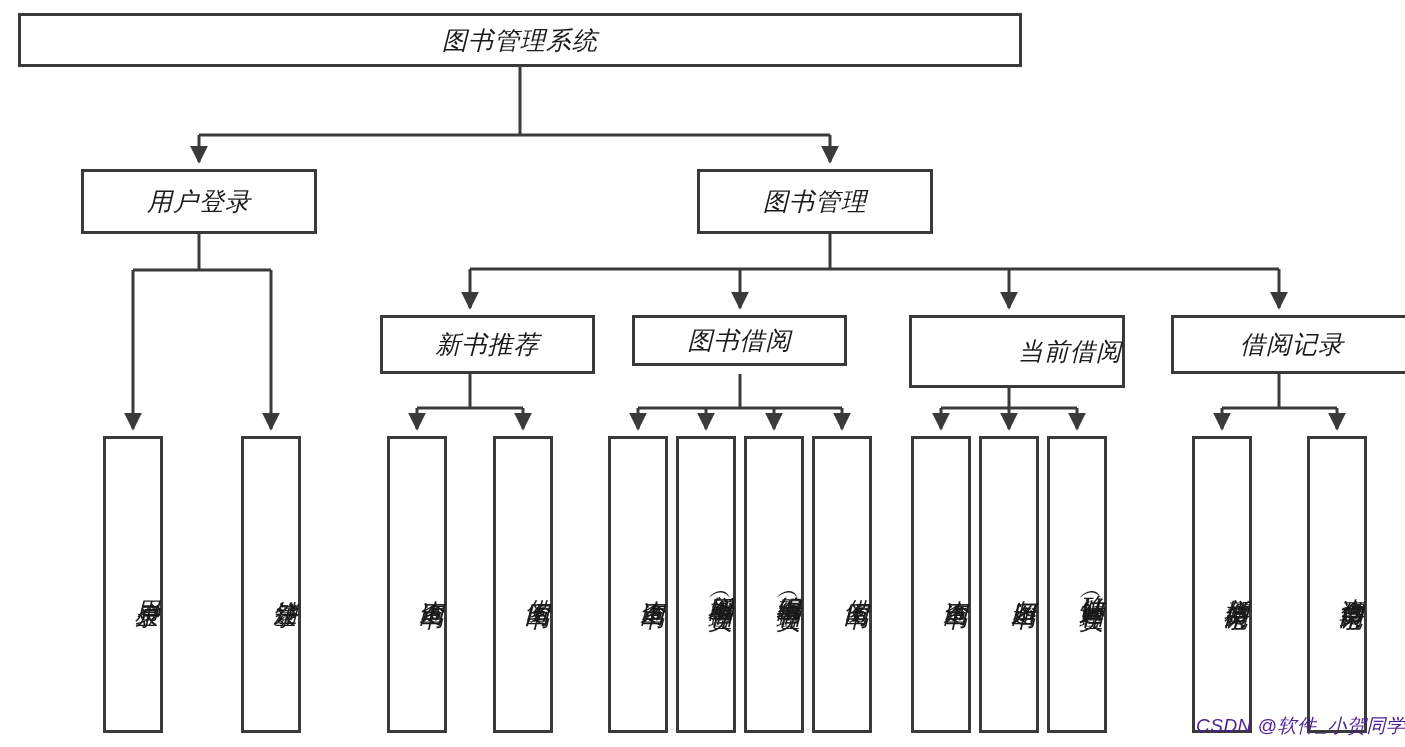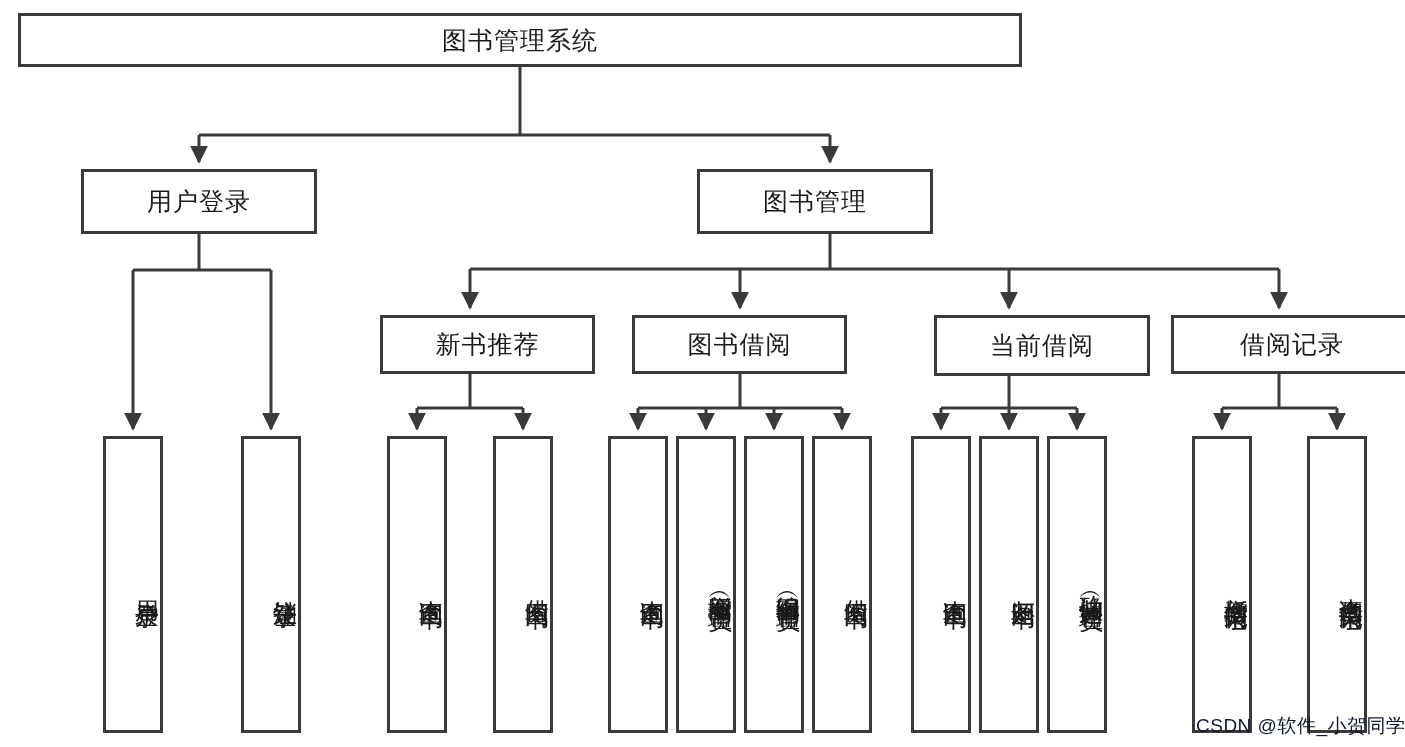--- a/index.html
+++ b/index.html
@@ -27,20 +27,21 @@
   }
   .node {
     position: absolute;
     box-sizing: border-box;
     border: 3px solid #3a3a3a;
     background: #ffffff;
     display: flex;
     align-items: center;
     justify-content: center;
     color: #1a1a1a;
+    font-style: italic;
   }
   .node.h {
     font-size: 25px;
     letter-spacing: 1px;
   }
   .node.v {
     writing-mode: vertical-rl;
     text-orientation: upright;
     font-size: 24px;
     letter-spacing: 2px;
@@ -56,23 +57,24 @@
     display: block;
   }
   .node.root {
     font-size: 25px;
   }
   .watermark {
     position: absolute;
     left: 1196px;
     top: 713px;
     font-size: 19px;
-    color: #0f172a;
+    color: #4c1d95;
     white-space: nowrap;
     letter-spacing: 0.5px;
+    font-style: italic;
   }
 </style>
 </head>
 <body>
 
 <div id="canvas">
 
   <svg class="wires" viewBox="0 0 1405 747" xmlns="http://www.w3.org/2000/svg">
     <defs>
       <marker id="arrow" viewBox="0 0 10 10" refX="9" refY="5" markerWidth="6" markerHeight="6" orient="auto-start-reverse">
@@ -130,24 +132,24 @@
   <div class="node h" style="left:81px; top:169px; width:236px; height:65px;">
     <span>用户登录</span>
   </div>
   <div class="node h" style="left:697px; top:169px; width:236px; height:65px;">
     <span>图书管理</span>
   </div>
 
   <div class="node h" style="left:380px; top:315px; width:215px; height:59px;">
     <span>新书推荐</span>
   </div>
-  <div class="node h" style="left:632px; top:315px; width:215px; height:59px;">
+  <div class="node h" style="left:632px; top:315px; width:215px; height:51px;">
     <span>图书借阅</span>
   </div>
-  <div class="node h" style="left:934px; top:315px; width:216px; height:61px;">
+  <div class="node h" style="left:909px; top:315px; width:216px; height:73px;justify-content:flex-end;">
     <span>当前借阅</span>
   </div>
   <div class="node h" style="left:1171px; top:315px; width:242px; height:59px;">
     <span>借阅记录</span>
   </div>
 
   <div class="node v" style="left:103px; top:436px; width:60px; height:297px;">
     <span>用户登录</span>
   </div>
   <div class="node v" style="left:241px; top:436px; width:60px; height:297px;">

